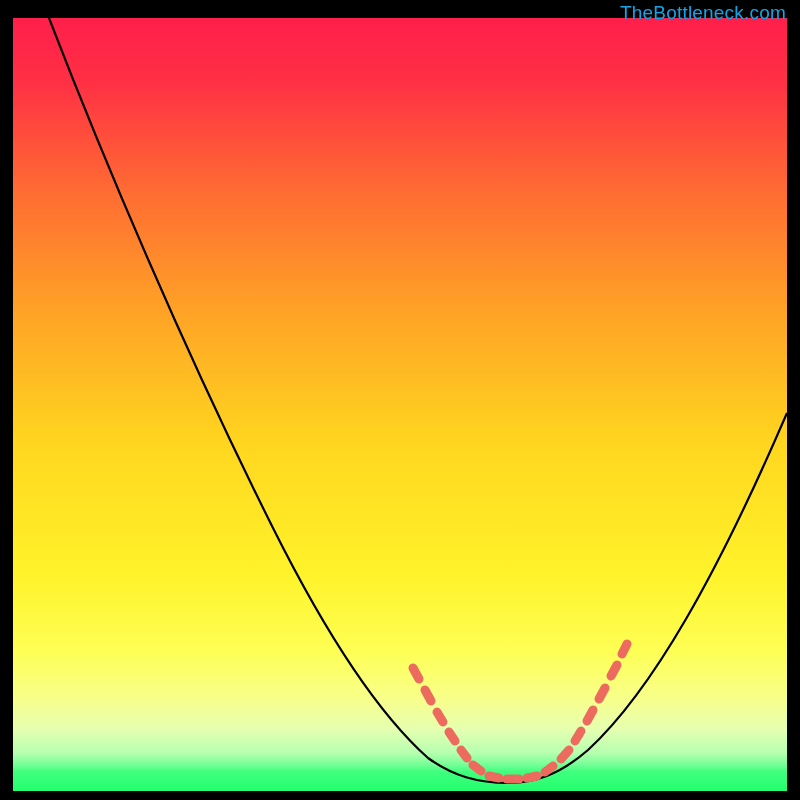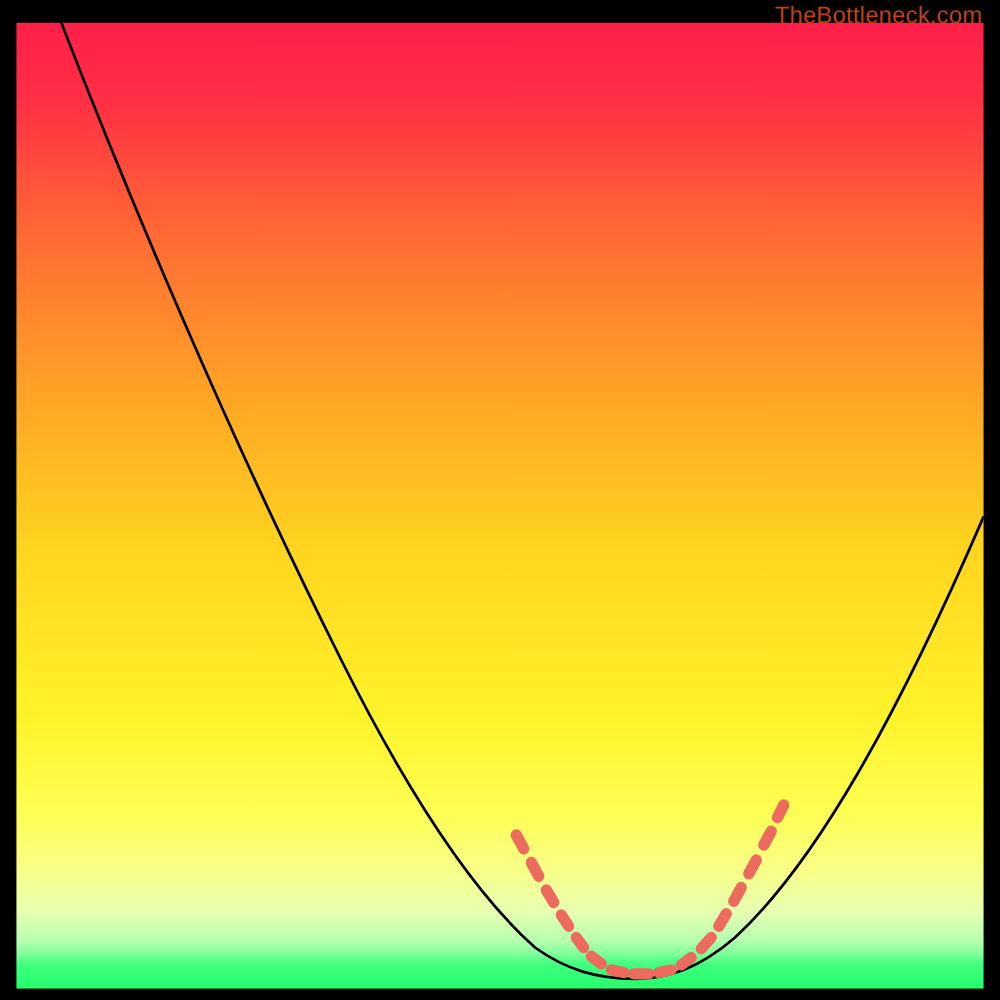--- a/index.html
+++ b/index.html
@@ -25,21 +25,21 @@
     width: 774px;
     height: 773px;
   }
   .attrib {
     position: absolute;
     top: 2px;
     right: 14px;
     font-family: Arial, Helvetica, sans-serif;
     font-size: 19px;
     font-weight: 400;
-    color: #c2410c;
+    color: #0ea5e9;
     letter-spacing: 0.2px;
   }
 </style>
 </head>
 <body>
 
 <div class="frame">
   <svg class="plot" viewBox="0 0 774 773" preserveAspectRatio="none">
     <defs>
       <linearGradient id="bggrad" x1="0" y1="0" x2="0" y2="1">

